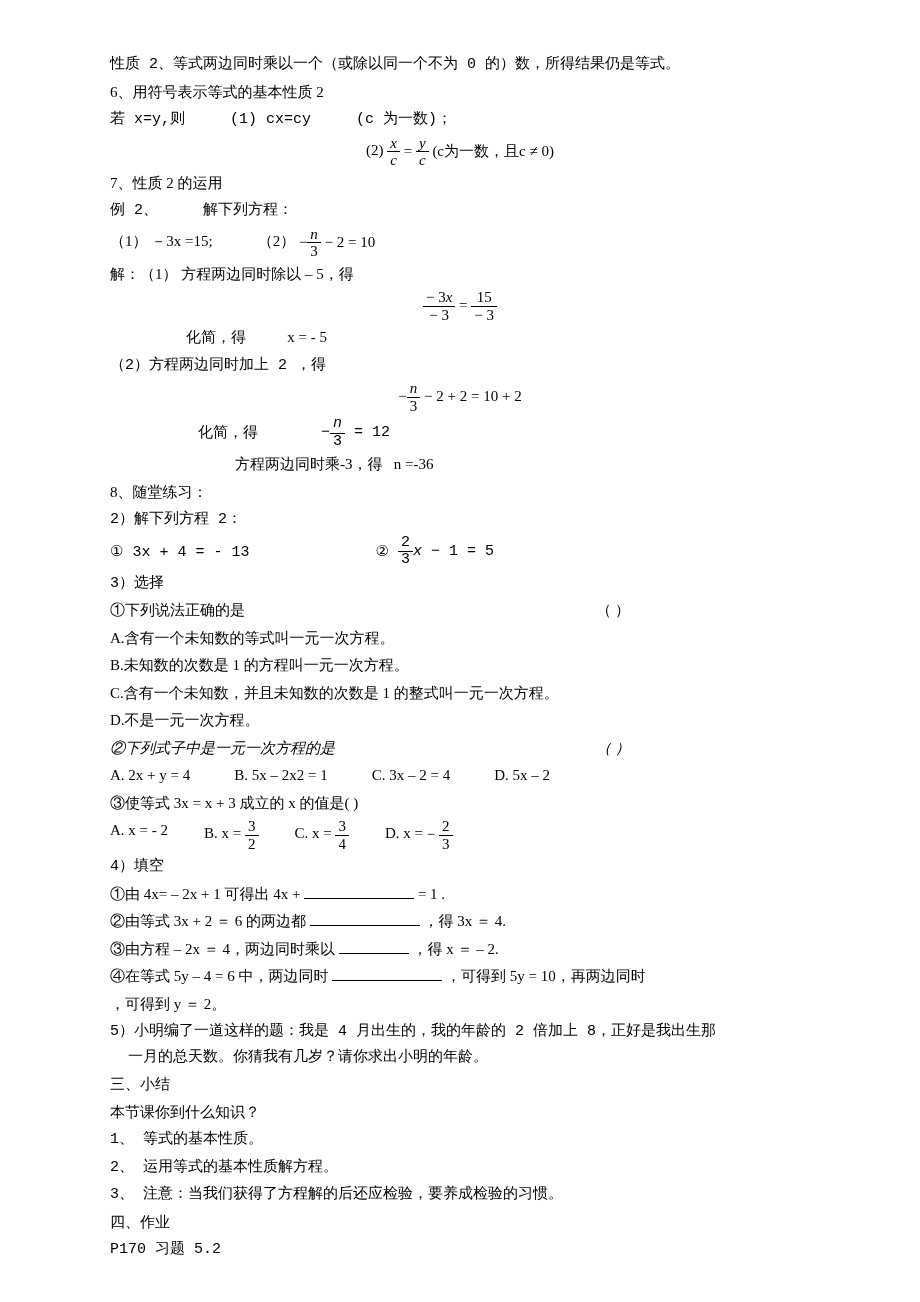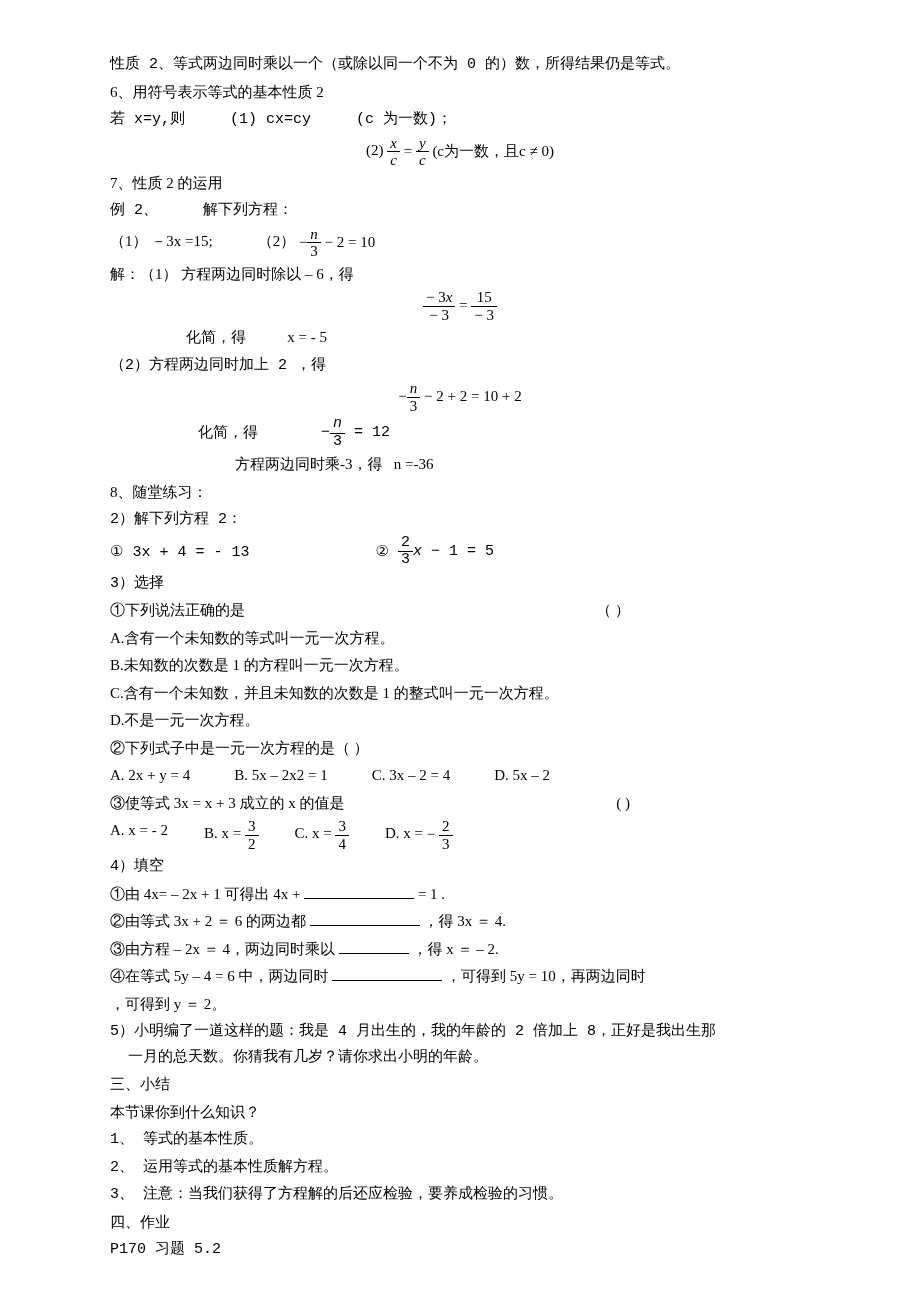--- a/index.html
+++ b/index.html
@@ -57,21 +57,21 @@
 </div>
 <div class="line indent2">
   <span>（1）</span>
   <span>－3x =15;</span>
   &nbsp;&nbsp;&nbsp;&nbsp;&nbsp;&nbsp;&nbsp;&nbsp;&nbsp;&nbsp;
   <span>（2）</span>
   <span class="eq-inline">−</span><span class="frac eq-inline"><span class="num"><i>n</i></span><span class="den">3</span></span><span class="eq-inline"> − 2 = 10</span>
 </div>
 <div class="line">
   <span>解：（1）</span>
-  <span>方程两边同时除以 – 6，得</span>
+  <span>方程两边同时除以 – 5，得</span>
 </div>
 <div class="center-eq">
   <span class="frac eq-inline"><span class="num">− 3<i>x</i></span><span class="den">− 3</span></span>
   <span class="eq-inline">=</span>
   <span class="frac eq-inline"><span class="num">15</span><span class="den">− 3</span></span>
 </div>
 <div class="line" style="margin-left:76px;">
   <span>化简，得</span>
   &nbsp;&nbsp;&nbsp;&nbsp;&nbsp;&nbsp;&nbsp;&nbsp;&nbsp;
   <span>x = - 5</span>
@@ -103,32 +103,32 @@
 <div class="line indent1">3）选择</div>
 <div class="line indent2" style="display:flex;justify-content:space-between;max-width:520px;">
   <span>①下列说法正确的是</span>
   <span>（           ）</span>
 </div>
 <div class="line indent3">A.含有一个未知数的等式叫一元一次方程。</div>
 <div class="line indent3">B.未知数的次数是 1 的方程叫一元一次方程。</div>
 <div class="line indent3">C.含有一个未知数，并且未知数的次数是 1 的整式叫一元一次方程。</div>
 <div class="line indent3">D.不是一元一次方程。</div>
 
-<div class="line indent2" style="display:flex;justify-content:flex-start;max-width:520px;">
+<div class="line indent2" style="display:flex;justify-content:space-between;max-width:520px;font-style:italic;">
   <span>②下列式子中是一元一次方程的是</span>
   <span>（           ）</span>
 </div>
 <div class="line indent3 choice-row">
   <span>A. 2x + y = 4</span>
   <span>B.    5x – 2x2 = 1</span>
   <span>C. 3x – 2 = 4</span>
   <span>D.    5x – 2</span>
 </div>
 
-<div class="line indent2" style="display:flex;justify-content:space-between;max-width:520px;">
+<div class="line indent2" style="display:flex;justify-content:flex-start;max-width:520px;">
   <span>③使等式 3x = x + 3 成立的 x 的值是</span>
   <span>(               )</span>
 </div>
 <div class="line indent3" style="display:flex;gap:36px;">
   <span>A. x = - 2</span>
   <span>
     <span>B. x =</span>
     <span class="frac eq-inline"><span class="num">3</span><span class="den">2</span></span>
   </span>
   <span>

